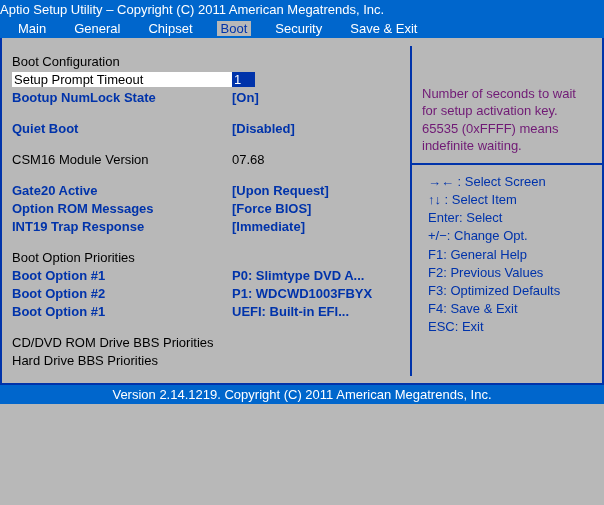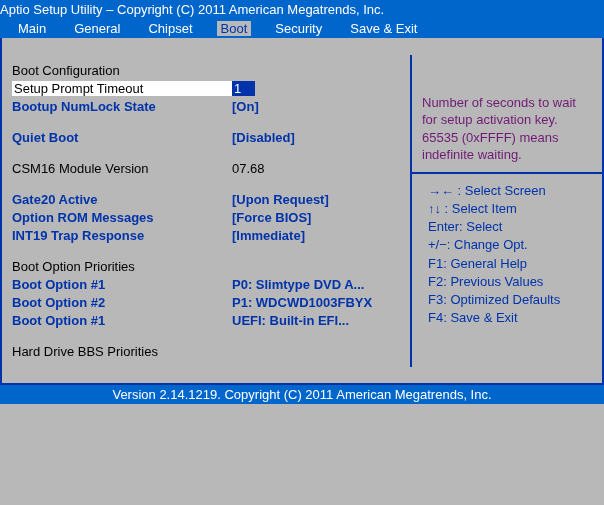--- a/index.html
+++ b/index.html
@@ -179,33 +179,37 @@
     </div>
 
     <div class="row">
       <span class="label blue">Boot Option #1</span>
       <span class="blue">UEFI: Built-in EFI...</span>
     </div>
 
     <div class="section-gap"></div>
 
     <div class="row">
+        <span class="label black" style="width:auto">CD/DVD ROM Drive BBS Priorities</span>
+      </div>
+    <div class="row">
         <span class="label black" style="width:auto">Hard Drive BBS Priorities</span>
       </div>
 
   </div>
 
   <div class="right-panel">
     <div class="help-top">Number of seconds to wait for setup activation key. 65535 (0xFFFF) means indefinite waiting.</div>
     <div class="help-bottom">
       <div class="arrows">→← : Select Screen</div>
       <div class="arrows">↑↓ : Select Item</div>
       <div>Enter: Select</div>
       <div>+/−: Change Opt.</div>
       <div>F1: General Help</div>
       <div>F2: Previous Values</div>
       <div>F3: Optimized Defaults</div>
       <div>F4: Save &amp; Exit</div>
+      <div>ESC: Exit</div>
     </div>
   </div>
 </div>
 
 <div class="footer">Version 2.14.1219. Copyright (C) 2011 American Megatrends, Inc.</div>
 
 </body></html>

